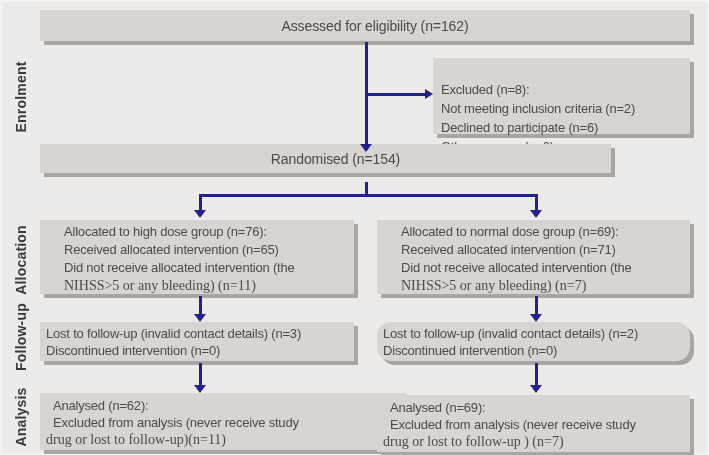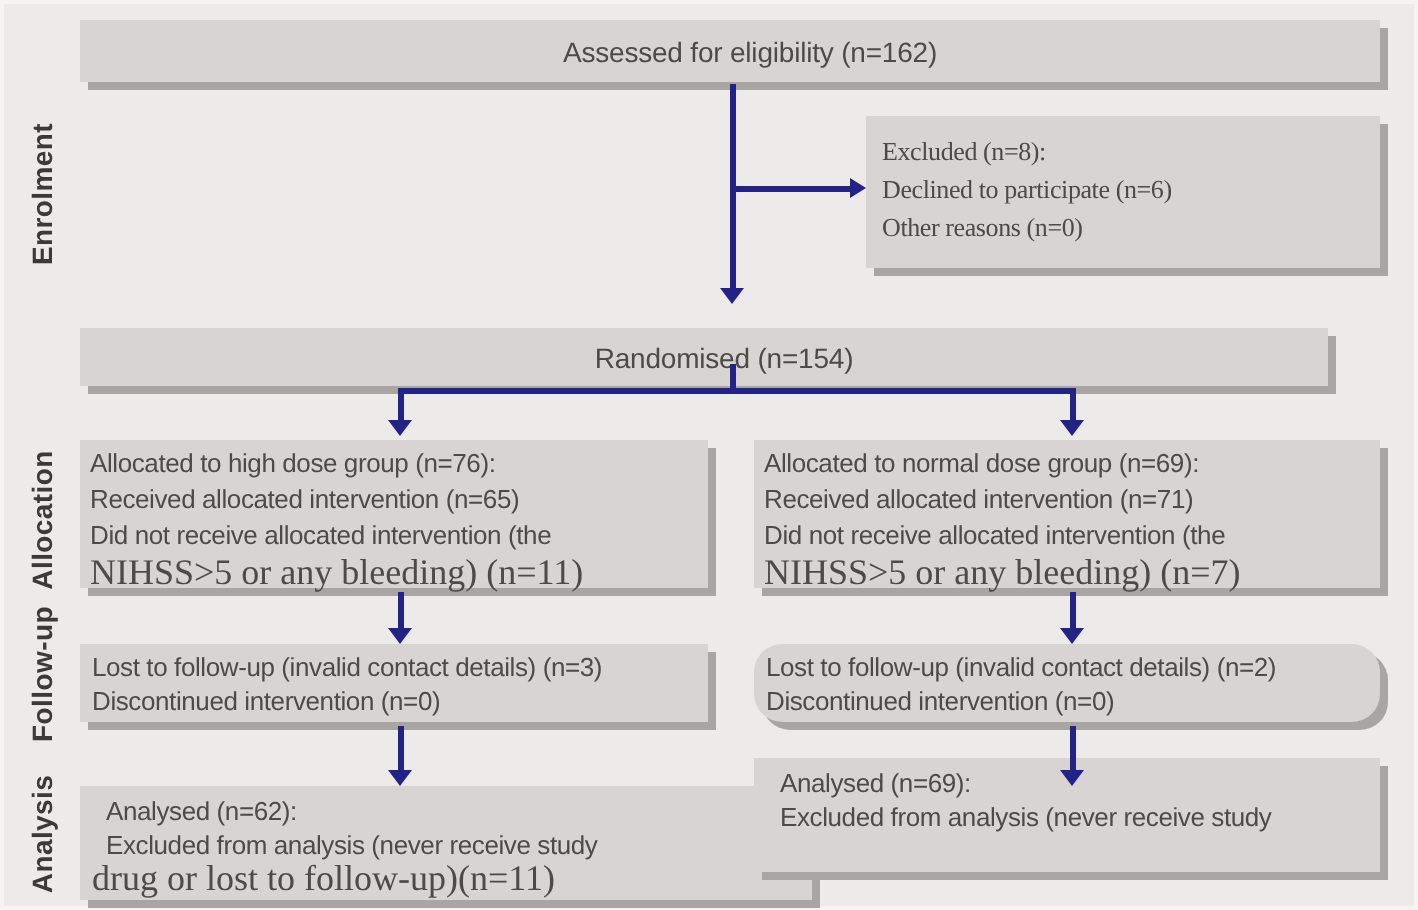--- a/index.html
+++ b/index.html
@@ -20,21 +20,21 @@
     font-size:13px;
     letter-spacing:-0.2px;
     line-height:18px;
     padding-left:20px;
   }
   .box.center{
     display:flex;align-items:center;justify-content:center;
     font-size:14px;letter-spacing:-0.1px;
   }
   .box .line{white-space:nowrap;}
-  .serif{font-family:"Liberation Serif",serif;font-size:18px;letter-spacing:0;}
+  .serif{font-family:"Liberation Serif",serif;font-size:14px;letter-spacing:0;}
   .indent{margin-left:7px;}
   .vline{position:absolute;width:3px;background:#232287;}
   .hline{position:absolute;height:3px;background:#232287;}
   .head-down{
     position:absolute;width:0;height:0;
     border-left:6px solid transparent;
     border-right:6px solid transparent;
     border-top:8px solid #232287;
   }
   .head-right{
@@ -45,46 +45,47 @@
   }
   .stage-label{
     position:absolute;
     transform:translate(-50%,-50%) rotate(-90deg);
     font-weight:bold;
     font-size:14px;
     color:#3a3a38;
     letter-spacing:0.2px;
     white-space:nowrap;
   }
-  .pad-excluded{padding:8px 8px;line-height:19px;font-family:Liberation Serif, serif;}
-  .pad-alloc{padding:3px 5px;line-height:18px;}
+  .pad-excluded{padding:22px 8px;line-height:19px;}
+  .pad-alloc{padding:3px 24px;line-height:18px;}
   .pad-fu{padding:3px 6px;line-height:17px;}
   .pad-an{padding:4px 6px;line-height:17px;}
 </style>
 </head>
 <body>
 
 <div id="figure">
 
   <div class="stage-label" style="left:21px;top:97px;">Enrolment</div>
   <div class="stage-label" style="left:21px;top:260px;">Allocation</div>
   <div class="stage-label" style="left:21px;top:337px;">Follow-up</div>
   <div class="stage-label" style="left:21px;top:417px;">Analysis</div>
 
   <div class="box center" style="left:40px;top:10px;width:650px;height:31px;">
     <span>Assessed for eligibility (n=162)</span>
   </div>
 
   <div class="box pad-excluded" style="left:433px;top:58px;width:257px;height:76px;">
     <div class="line">Excluded (n=8):</div>
+    <div class="line">Not meeting inclusion criteria (n=2)</div>
     <div class="line">Declined to participate (n=6)</div>
     <div class="line">Other reasons (n=0)</div>
   </div>
 
-  <div class="box center" style="left:40px;top:164px;width:624px;height:29px;">
+  <div class="box center" style="left:40px;top:144px;width:571px;height:29px;">
     <span>Randomised (n=154)</span>
   </div>
 
   <div class="box pad-alloc" style="left:40px;top:220px;width:314px;height:74px;">
     <div class="line">Allocated to high dose group (n=76):</div>
     <div class="line">Received allocated intervention (n=65)</div>
     <div class="line">Did not receive allocated intervention (the</div>
     <div class="line serif">NIHSS&gt;5 or any bleeding) (n=11)</div>
   </div>
 
@@ -104,23 +105,24 @@
     <div class="line">Lost to follow-up (invalid contact details) (n=2)</div>
     <div class="line">Discontinued intervention (n=0)</div>
   </div>
 
   <div class="box pad-an" style="left:40px;top:393px;width:366px;height:57px;">
     <div class="line indent">Analysed (n=62):</div>
     <div class="line indent">Excluded from analysis (never receive study</div>
     <div class="line serif">drug or lost to follow-up)(n=11)</div>
   </div>
 
-  <div class="box pad-an" style="left:377px;top:379px;width:313px;height:57px;">
+  <div class="box pad-an" style="left:377px;top:395px;width:313px;height:57px;">
     <div class="line indent">Analysed (n=69):</div>
     <div class="line indent">Excluded from analysis (never receive study</div>
+    <div class="line serif">drug or lost to follow-up ) (n=7)</div>
   </div>
 
   <div class="vline" style="left:365px;top:42px;height:102px;"></div>
   <div class="head-down" style="left:360px;top:144px;"></div>
 
   <div class="hline" style="left:366px;top:93px;width:59px;"></div>
   <div class="head-right" style="left:425px;top:89px;"></div>
 
   <div class="vline" style="left:365px;top:182px;height:14px;"></div>
   <div class="hline" style="left:199px;top:194px;width:338px;"></div>

